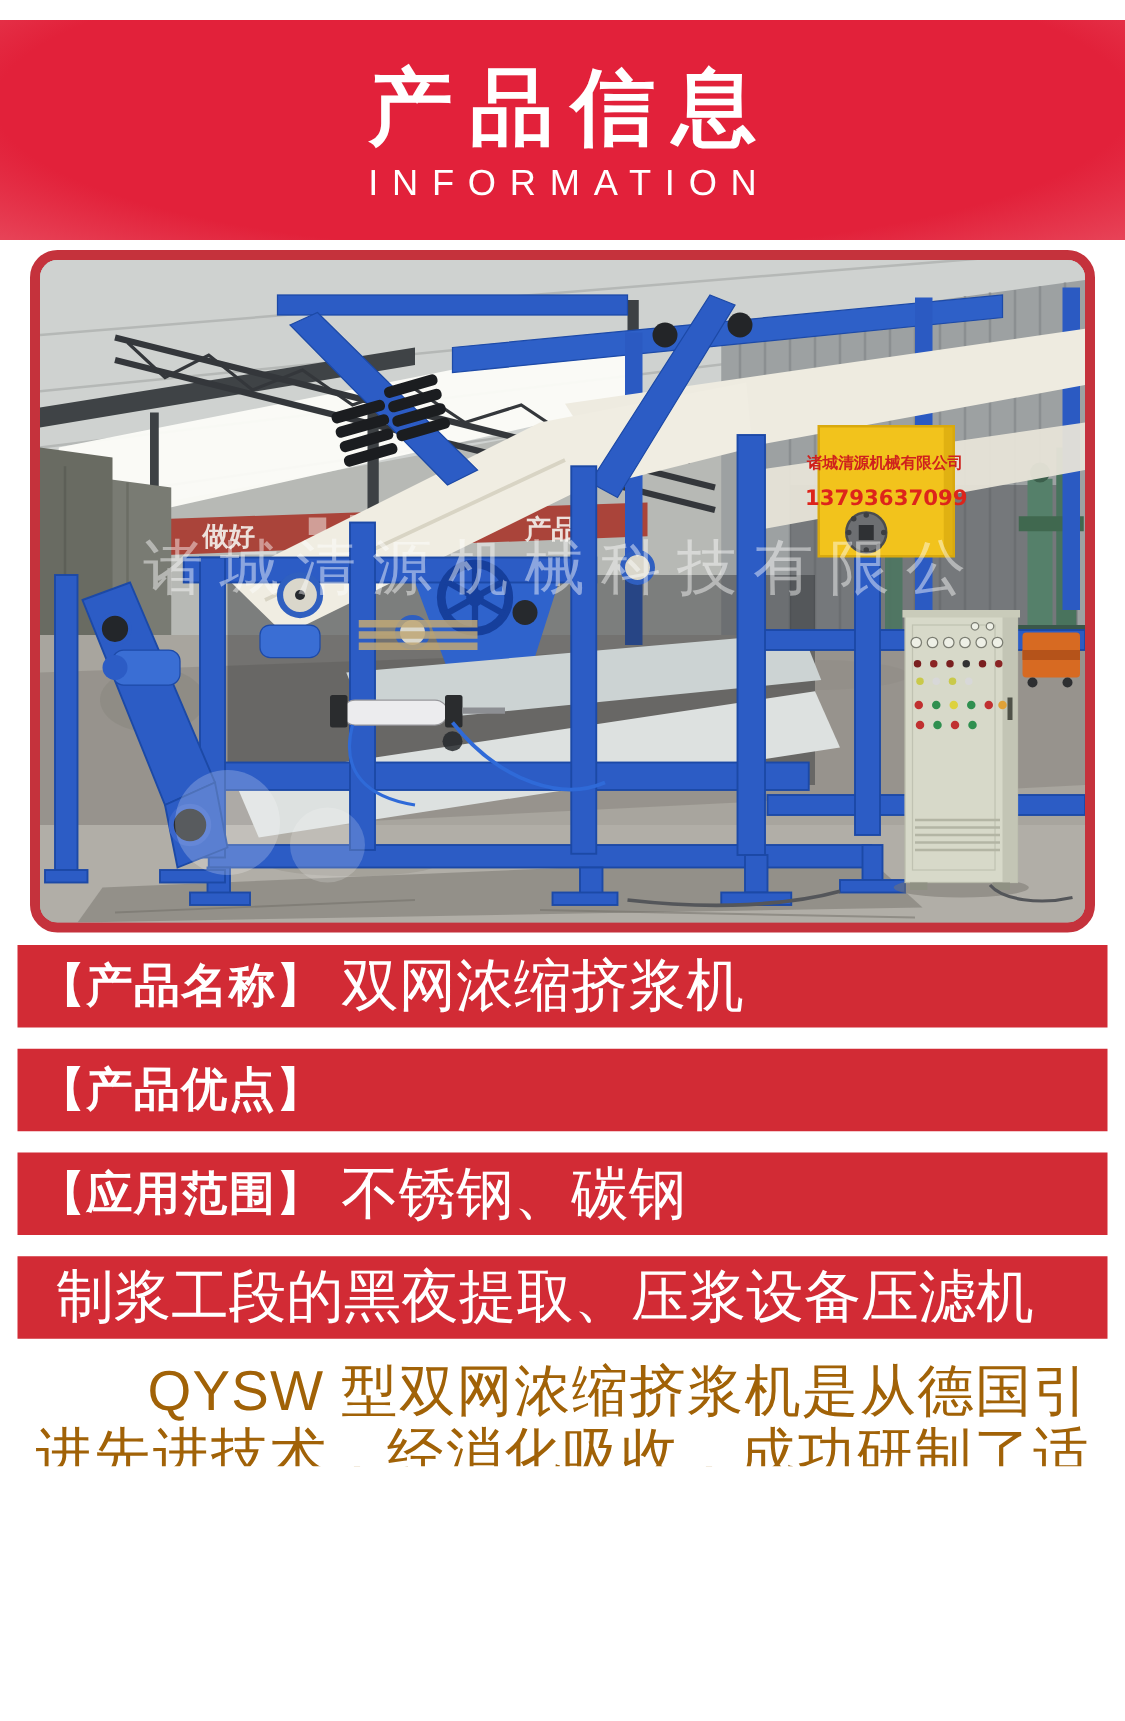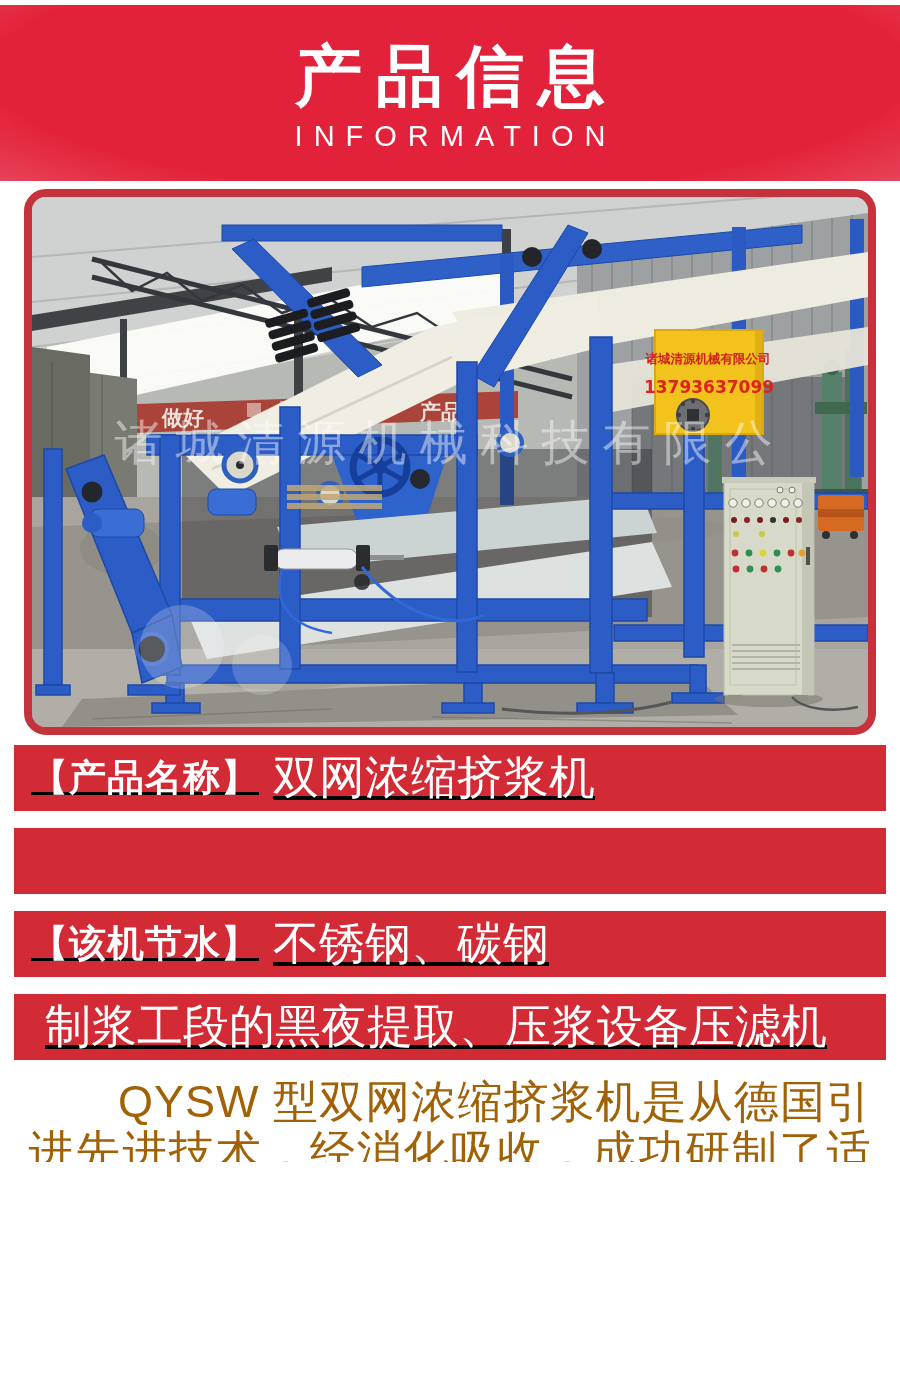--- a/index.html
+++ b/index.html
@@ -1,18 +1,18 @@
 <!DOCTYPE html>
 <html><head>
 <meta charset="utf-8">
 <style>
   * { margin:0; padding:0; box-sizing:border-box; }
   html,body { background:#ffffff; }
   .page{
-    position:relative; width:900px; height:1157px; margin:5px auto;
+    position:relative; width:900px; height:1157px; margin:16px auto;
     background:#ffffff; overflow:hidden;
     font-family:"Liberation Sans","DejaVu Sans",sans-serif;
   }
   
   .hdr{
     height:176px; width:100%;
     background:radial-gradient(ellipse 120% 160% at 50% 38%,
       #e2213a 0%, #e2213a 42%, #e94f62 62%, #f19aa6 82%, #f8ccd2 100%);
     display:flex; flex-direction:column; align-items:center; justify-content:center;
     text-align:center;
@@ -26,21 +26,21 @@
     margin-top:8px; text-indent:11px;
   }
   
   .photo-frame{
     margin:8px 24px 0 24px; height:546px;
     border:8px solid #c5323c; border-radius:22px;
     overflow:hidden; background:#b7b9b5;
   }
   .photo-frame svg{ display:block; width:100%; height:100%; }
   
-  .specs{ margin:10px 14px 0 14px;text-decoration:underline; }
+  .specs{ margin:10px 14px 0 14px; }
   .spec-row{
     height:66px; background:#d22b35; margin-bottom:17px;
     display:flex; align-items:center; padding-left:17px;
   }
   .spec-label{
     color:#ffffff; font-size:37px; font-weight:700; letter-spacing:1px;
     font-family:"Liberation Sans","DejaVu Sans",sans-serif; white-space:nowrap;
   }
   .spec-value{
     color:#ffffff; font-size:46px; font-weight:400; margin-left:14px;
@@ -320,23 +320,24 @@
       <text x="418" y="262" text-anchor="middle" font-size="48" letter-spacing="13" fill="#ffffff" opacity="0.45" font-family="'DejaVu Sans',sans-serif">诸城清源机械科技有限公</text>
     </svg>
   </figure>
 
   <section class="specs">
     <div class="spec-row">
       <span class="spec-label">【产品名称】</span>
       <span class="spec-value">双网浓缩挤浆机</span>
     </div>
     <div class="spec-row">
+      <span class="spec-label">【产品优点】</span>
     </div>
     <div class="spec-row">
-      <span class="spec-label">【该机节水】</span>
+      <span class="spec-label">【应用范围】</span>
       <span class="spec-value">不锈钢、碳钢</span>
     </div>
     <div class="spec-row">
       <span class="spec-value">制浆工段的黑夜提取、压浆设备压滤机</span>
     </div>
   </section>
 
   <p class="desc">QYSW 型双网浓缩挤浆机是从德国引进先进技术，经消化吸收，成功研制了适合我国国情实用的洗浆、压浆设备压滤机。该机节水、省电、自动化程度高、噪音小、过滤介质再生、工作状态稳定、占地面积小、维修方便、效率高可以连续压滤大量的浆料。</p>
 
 </div>

